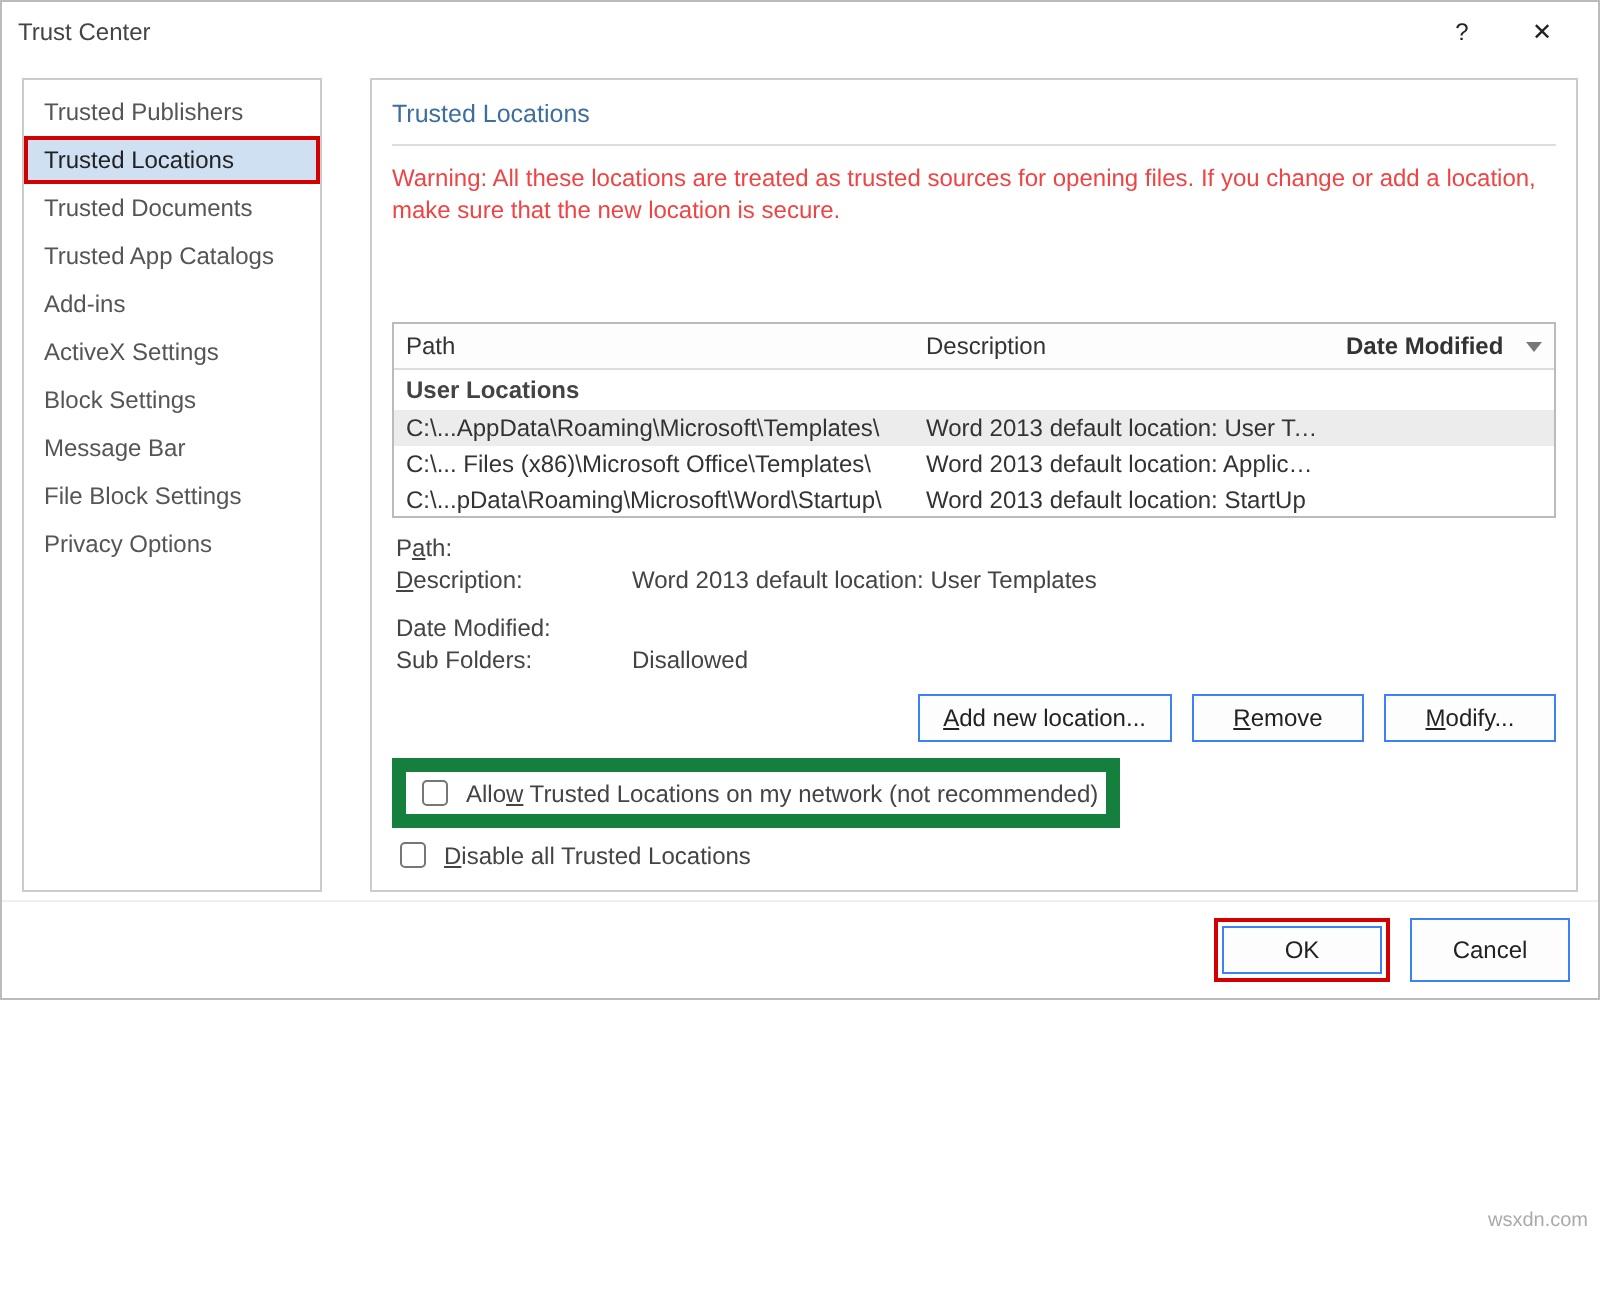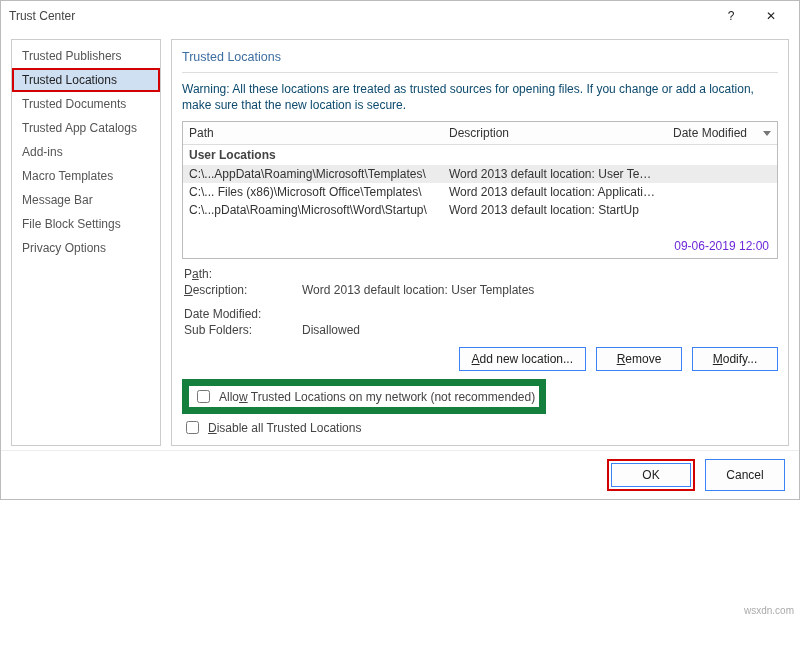--- a/index.html
+++ b/index.html
@@ -35,21 +35,21 @@
     height: 28px;
     display: flex;
     align-items: center;
     justify-content: center;
     color: #222;
   }
   .body {
     flex:1;
     display:flex;
     padding: 8px 10px 4px 10px;
-    gap: 10px;
+    gap: 24px;
     min-height:0;
   }
   .sidebar {
     width: 150px;
     border: 1px solid #ccc;
     background: #fff;
     padding: 4px 0;
   }
   .sb-item {
     padding: 5px 10px;
@@ -73,44 +73,45 @@
     min-height:0;
   }
   .section-heading {
     color: #3c6ea0;
     font-size: 12.5px;
     padding: 4px 0 8px 0;
     border-bottom: 1px solid #ddd;
     margin-bottom: 8px;
   }
   .warning {
-    color: #0c4a6e;
+    color: #ef4444;
     margin-bottom: 8px;
     line-height: 1.35;
   }
   .listbox {
     border: 1px solid #bbb;
     flex: 1;
     min-height: 0;
     overflow: hidden;
     display:flex;
     flex-direction:column;
     font-size: 12px;
+    margin-top: 40px;
   }
   .lb-head {
     display:grid;
     grid-template-columns: 260px 1fr 110px;
     border-bottom: 1px solid #ddd;
     background: #fdfdfd;
   }
   .lb-head > div {
     padding: 4px 6px;
     color: #333;
   }
-  .lb-head .dm { display:flex; align-items:center; justify-content:space-between; }
+  .lb-head .dm { display:flex; align-items:center; justify-content:space-between;font-weight:bold; }
   .lb-group {
     font-weight: 600;
     color: #444;
     padding: 3px 6px;
   }
   .lb-row {
     display:grid;
     grid-template-columns: 260px 1fr 110px;
   }
   .lb-row > div {
@@ -219,21 +220,22 @@
   </div>
 
   <div class="body">
 
     <div class="sidebar">
       <div class="sb-item">Trusted Publishers</div>
       <div class="sb-item selected sb-highlight">Trusted Locations</div>
       <div class="sb-item">Trusted Documents</div>
       <div class="sb-item">Trusted App Catalogs</div>
       <div class="sb-item">Add-ins</div>
-      <div class="sb-item">Macro Templates</div>
+      <div class="sb-item">ActiveX Settings</div>
+      <div class="sb-item">Block Settings</div>
       <div class="sb-item">Message Bar</div>
       <div class="sb-item">File Block Settings</div>
       <div class="sb-item">Privacy Options</div>
     </div>
 
     <div class="main">
       <div class="section-heading">Trusted Locations</div>
       <div class="warning">Warning: All these locations are treated as trusted sources for opening files.  If you change or add a location, make sure that the new location is secure.</div>
 
       <div class="listbox">

